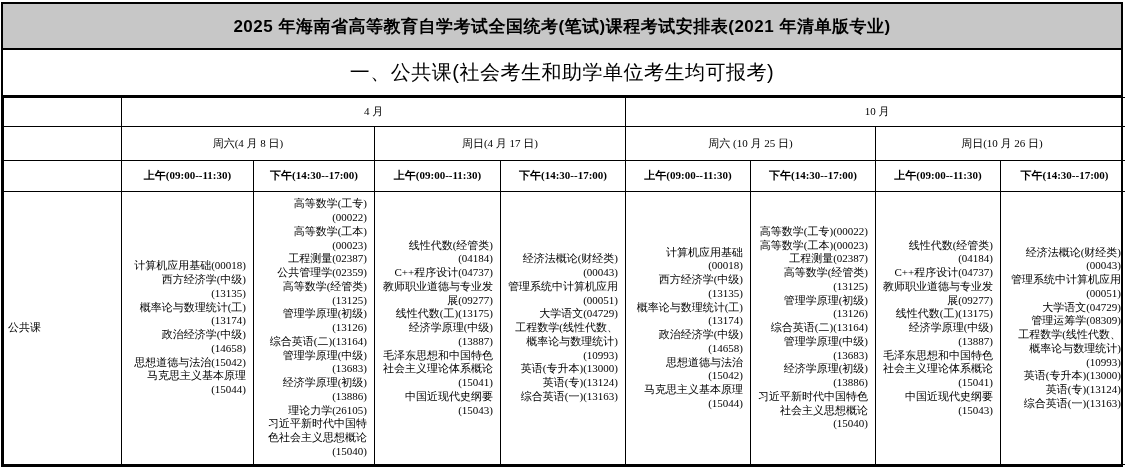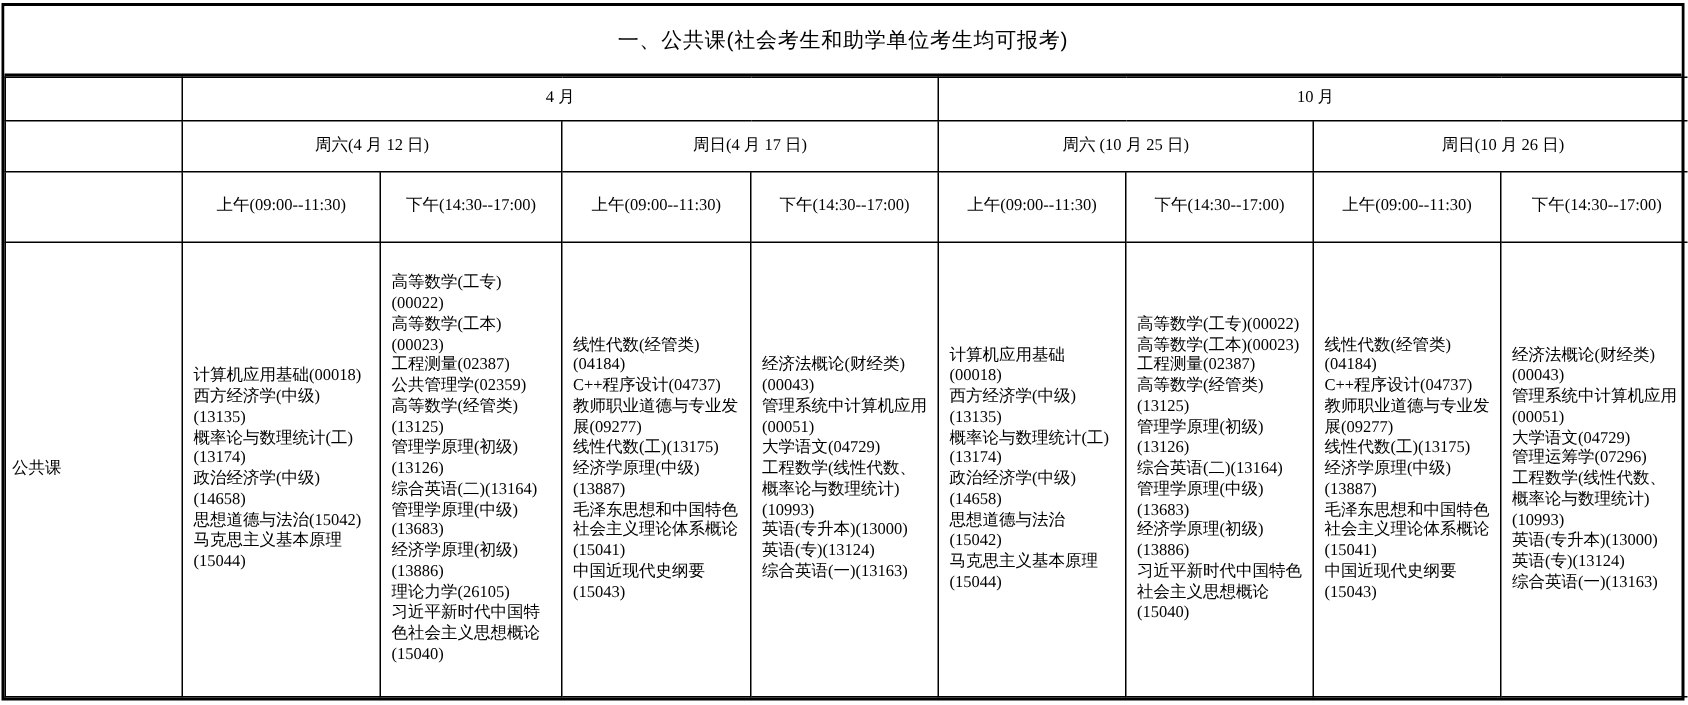--- a/index.html
+++ b/index.html
@@ -8,38 +8,39 @@
   .frame{position:absolute;left:1px;top:2px;width:1122px;height:465px;
          border:2px solid #000;box-sizing:border-box;background:#fff;
          display:flex;flex-direction:column;}
   .title-bar{height:44px;flex:0 0 44px;background:#c7c7c7;
              border-bottom:2px solid #000;display:flex;align-items:center;justify-content:center;
              font-family:"Liberation Sans","DejaVu Sans",sans-serif;
              font-weight:bold;font-size:17px;letter-spacing:0.5px;}
   .section-bar{height:45px;flex:0 0 45px;background:#fff;
                border-bottom:2px solid #000;display:flex;align-items:center;justify-content:center;
                font-family:"Liberation Sans","DejaVu Sans",sans-serif;
-               font-weight:normal;font-size:14px;letter-spacing:0.5px;}
+               font-weight:normal;font-size:20px;letter-spacing:0.5px;}
   .grid{flex:1 1 auto;}
   table{width:100%;height:100%;border-collapse:collapse;table-layout:fixed;}
   td{border:1px solid #000;font-size:11px;line-height:1.25;
      text-align:center;vertical-align:middle;padding:1px 4px;box-sizing:border-box;margin-top:12px;}
   tr.r-month td{height:29px;}
   tr.r-day td{height:34px;}
-  tr.r-time td{height:47px;}
-  td.courses{text-align:left;vertical-align:middle;padding:3px 7px;}
+  tr.r-time td{height:31px;font-weight:bold;}
+  td.courses{text-align:right;vertical-align:middle;padding:3px 7px;}
   td.corner{background:#fff;}
   .course{margin:0;}
   .row-label{text-align:left;}
 </style>
 </head>
 <body>
 
 <div class="frame">
 
+  <div class="title-bar">2025 年海南省高等教育自学考试全国统考(笔试)课程考试安排表(2021 年清单版专业)</div>
 
   <div class="section-bar">一、公共课(社会考生和助学单位考生均可报考)</div>
 
   <div class="grid">
     <table>
       <colgroup>
         <col style="width:118px">
           <col style="width:132px">
           <col style="width:121px">
         <col style="width:126px">
@@ -52,21 +53,21 @@
 
       <tbody>
           <tr class="r-month">
         <td class="corner"></td>
         <td colspan="4">4 月</td>
         <td colspan="4">10 月</td>
       </tr>
 
       <tr class="r-day">
         <td class="corner"></td>
-        <td colspan="2">周六(4 月 12 日)</td>
+        <td colspan="2">周六(4 月 8 日)</td>
         <td colspan="2">周日(4 月 17 日)</td>
         <td colspan="2">周六 (10 月 25 日)</td>
         <td colspan="2">周日(10 月 26 日)</td>
       </tr>
 
       <tr class="r-time">
         <td class="corner"></td>
         <td>上午(09:00--11:30)</td>
         <td>下午(14:30--17:00)</td>
         <td>上午(09:00--11:30)</td>
@@ -143,21 +144,21 @@
               <div class="course">教师职业道德与专业发展(09277)</div>
               <div class="course">线性代数(工)(13175)</div>
               <div class="course">经济学原理(中级)(13887)</div>
               <div class="course">毛泽东思想和中国特色社会主义理论体系概论(15041)</div>
               <div class="course">中国近现代史纲要(15043)</div>
             </td>
         <td class="courses">
               <div class="course">经济法概论(财经类)(00043)</div>
               <div class="course">管理系统中计算机应用(00051)</div>
               <div class="course">大学语文(04729)</div>
-              <div class="course">管理运筹学(07296)</div>
+              <div class="course">管理运筹学(08309)</div>
               <div class="course">工程数学(线性代数、概率论与数理统计)(10993)</div>
               <div class="course">英语(专升本)(13000)</div>
               <div class="course">英语(专)(13124)</div>
               <div class="course">综合英语(一)(13163)</div>
             </td>
       </tr>
     </tbody>
       </table>
   </div>
 

